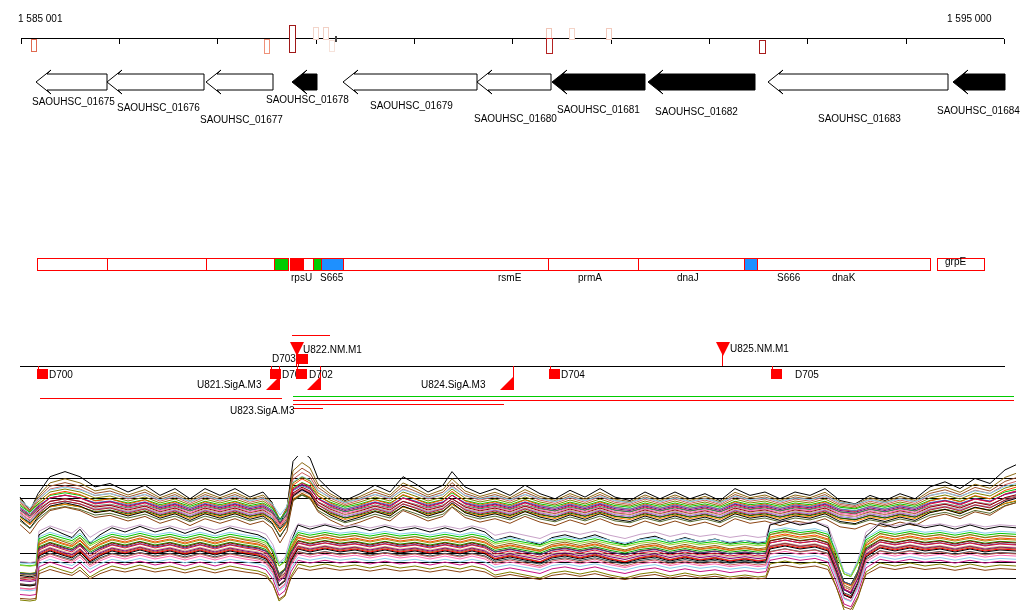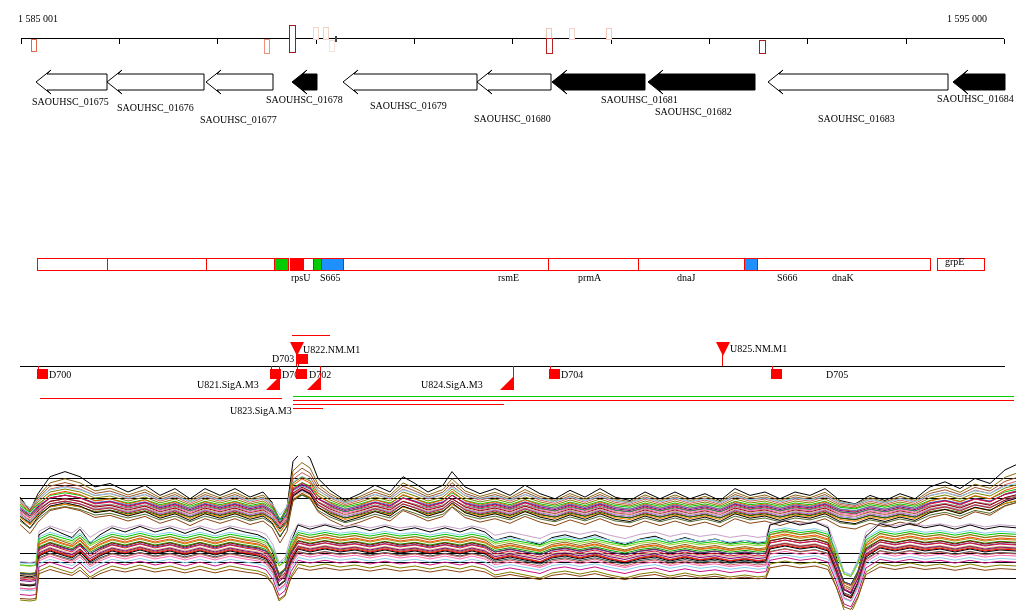--- a/index.html
+++ b/index.html
@@ -1,17 +1,17 @@
 <!DOCTYPE html>
 <html><head>
 <meta charset="utf-8">
 <style>
   html,body{margin:0;padding:0;background:#fff;}
   #app{position:relative;width:1024px;height:611px;background:#fff;overflow:hidden;
-       font-family:Liberation Serif, serif;font-size:10px;color:#000;}
+       font-family:Liberation Sans, sans-serif;font-size:10px;color:#000;}
   .lbl{position:absolute;white-space:pre;line-height:11px;font-size:10px;}
   #overlay{position:absolute;left:0;top:0;width:1024px;height:611px;}
   .hline{position:absolute;height:1px;background:#000;}
   .tick{position:absolute;width:1px;height:5px;background:#000;}
   .genebox{position:absolute;height:11px;border:1px solid #ff0000;}
   .flagbox{position:absolute;width:11px;height:10px;background:#ff0000;}
   .pole{position:absolute;width:1px;background:#ff0000;}
   .featline{position:absolute;height:1px;}
   .variant{position:absolute;}
 </style>
@@ -128,24 +128,24 @@
       <div class="variant" style="left: 606px; top: 28px; width: 4px; height: 10px; border: 1px solid rgb(242, 202, 189); background: rgb(255, 255, 255);"></div>
       <div class="variant" style="left: 759px; top: 40px; width: 5px; height: 12px; border: 1px solid rgb(168, 28, 28); background: rgb(255, 255, 255);"></div>
     </div>
   <div id="gene-labels">
       <div class="lbl" style="left: 32px; top: 96px;">SAOUHSC_01675</div>
       <div class="lbl" style="left: 117px; top: 102px;">SAOUHSC_01676</div>
       <div class="lbl" style="left: 200px; top: 114px;">SAOUHSC_01677</div>
       <div class="lbl" style="left: 266px; top: 94px;">SAOUHSC_01678</div>
       <div class="lbl" style="left: 370px; top: 100px;">SAOUHSC_01679</div>
       <div class="lbl" style="left: 474px; top: 113px;">SAOUHSC_01680</div>
-      <div class="lbl" style="left: 557px; top: 94px; margin-left: 44px;">SAOUHSC_01681</div>
+      <div class="lbl" style="left: 557px; top: 104px;">SAOUHSC_01681</div>
       <div class="lbl" style="left: 655px; top: 106px;">SAOUHSC_01682</div>
       <div class="lbl" style="left: 818px; top: 113px;">SAOUHSC_01683</div>
-      <div class="lbl" style="left: 937px; top: 93px;">SAOUHSC_01684</div>
+      <div class="lbl" style="left: 937px; top: 105px;">SAOUHSC_01684</div>
     </div>
   <div id="operon-track">
       <div class="genebox" style="left: 37px; top: 258px; width: 70px; background: rgb(255, 255, 255);"></div>
       <div class="genebox" style="left: 107px; top: 258px; width: 98px; background: rgb(255, 255, 255);"></div>
       <div class="genebox" style="left: 206px; top: 258px; width: 68px; background: rgb(255, 255, 255);"></div>
       <div class="genebox" style="left: 274px; top: 258px; width: 13px; background: rgb(0, 204, 0);"></div>
       <div class="genebox" style="left: 290px; top: 258px; width: 13px; background: rgb(255, 0, 0);"></div>
       <div class="genebox" style="left: 303px; top: 258px; width: 10px; background: rgb(255, 255, 255);"></div>
       <div class="genebox" style="left: 313px; top: 258px; width: 8px; background: rgb(0, 204, 0);"></div>
       <div class="genebox" style="left: 321px; top: 258px; width: 22px; background: rgb(30, 144, 255);"></div>
@@ -192,15 +192,15 @@
       <div class="flagbox" style="left: 270px; top: 369px;"></div>
       <div class="lbl" style="left: 282px; top: 369px;">D701</div>
       <div class="pole" style="left: 297px; top: 366px; height: 3px;"></div>
       <div class="flagbox" style="left: 296px; top: 369px;"></div>
       <div class="lbl" style="left: 309px; top: 369px;">D702</div>
       <div class="pole" style="left: 550px; top: 366px; height: 3px;"></div>
       <div class="flagbox" style="left: 549px; top: 369px;"></div>
       <div class="lbl" style="left: 561px; top: 369px;">D704</div>
       <div class="pole" style="left: 772px; top: 366px; height: 3px;"></div>
       <div class="flagbox" style="left: 771px; top: 369px;"></div>
-      <div class="lbl" style="left: 783px; top: 369px; padding-left: 43px;">D705</div>
+      <div class="lbl" style="left: 752px; top: 369px; padding-left: 43px;">D705</div>
     </div>
 </div>
 
 </body></html>

